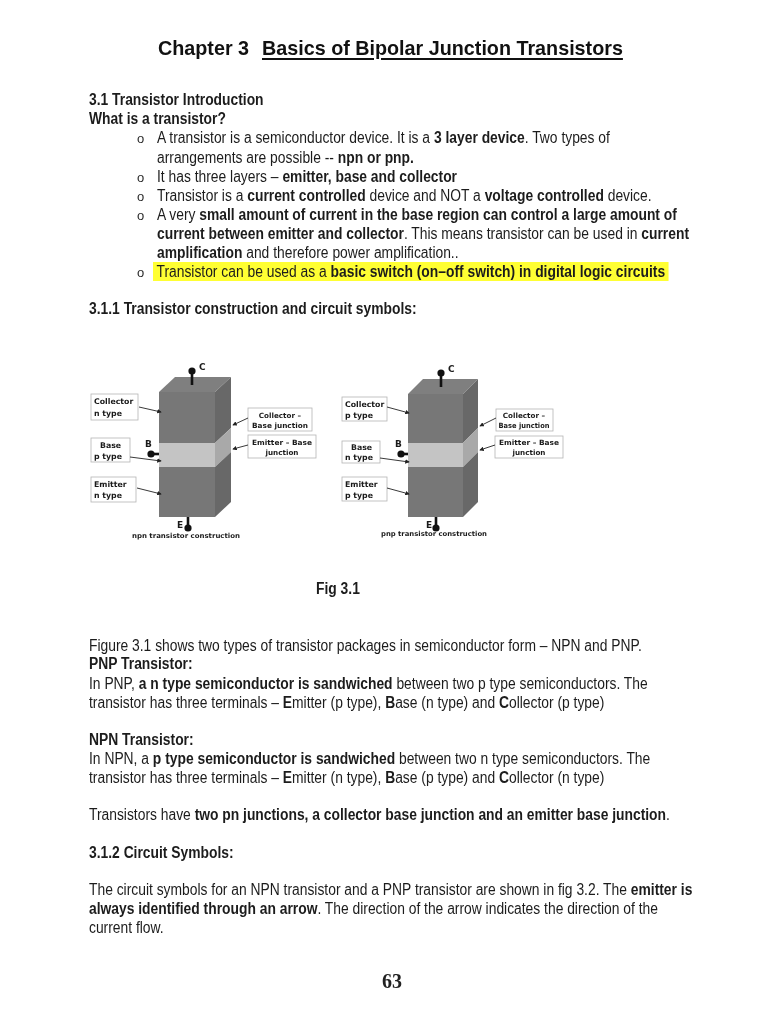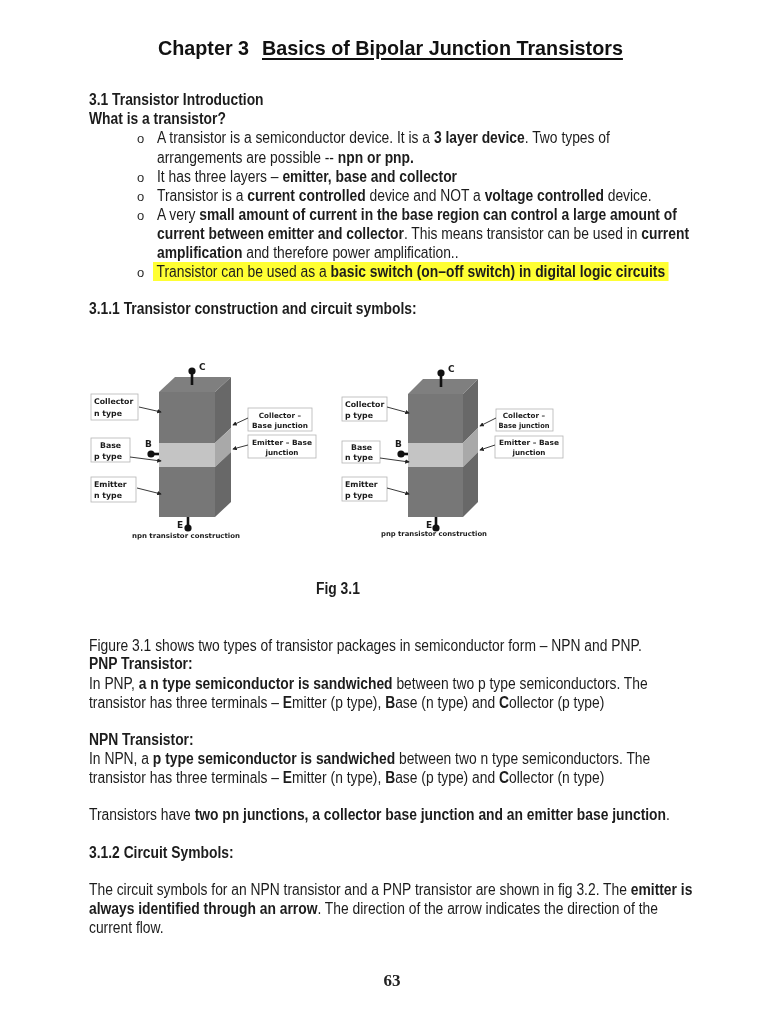--- a/index.html
+++ b/index.html
@@ -17,21 +17,21 @@
     }
     .title {
       position: absolute; white-space: nowrap; font-family: "Liberation Sans", sans-serif;
       font-size: 21px; line-height: 24px; font-weight: bold; color: #111;
       transform: scaleX(0.94); transform-origin: 0 0;
     }
     .title.u { text-decoration: underline; text-decoration-thickness: 2px; text-underline-offset: 3px; }
     .hl { padding: 0 4px; }
     .pagenum {
       position: absolute; left: 372px; width: 40px; top: 973px; text-align: center;
-      font-family: "Liberation Serif", serif; font-weight: bold; font-size: 17px; line-height: 16px; color: #222;
+      font-family: "Liberation Serif", serif; font-weight: bold; font-size: 20px; line-height: 16px; color: #222;
     }
     svg.fig { position: absolute; left: 0; top: 340px; width: 768px; height: 220px; }
     svg.fig text { font-family: "DejaVu Sans", sans-serif; font-weight: bold; fill: #1a1a1a; }
     .lbl { font-size: 7.8px; }
     .jlbl { font-size: 7.2px; }
     .term { font-size: 9px; }
     .cap { font-size: 6.8px; }
   </style>
 </head>
 <body>

